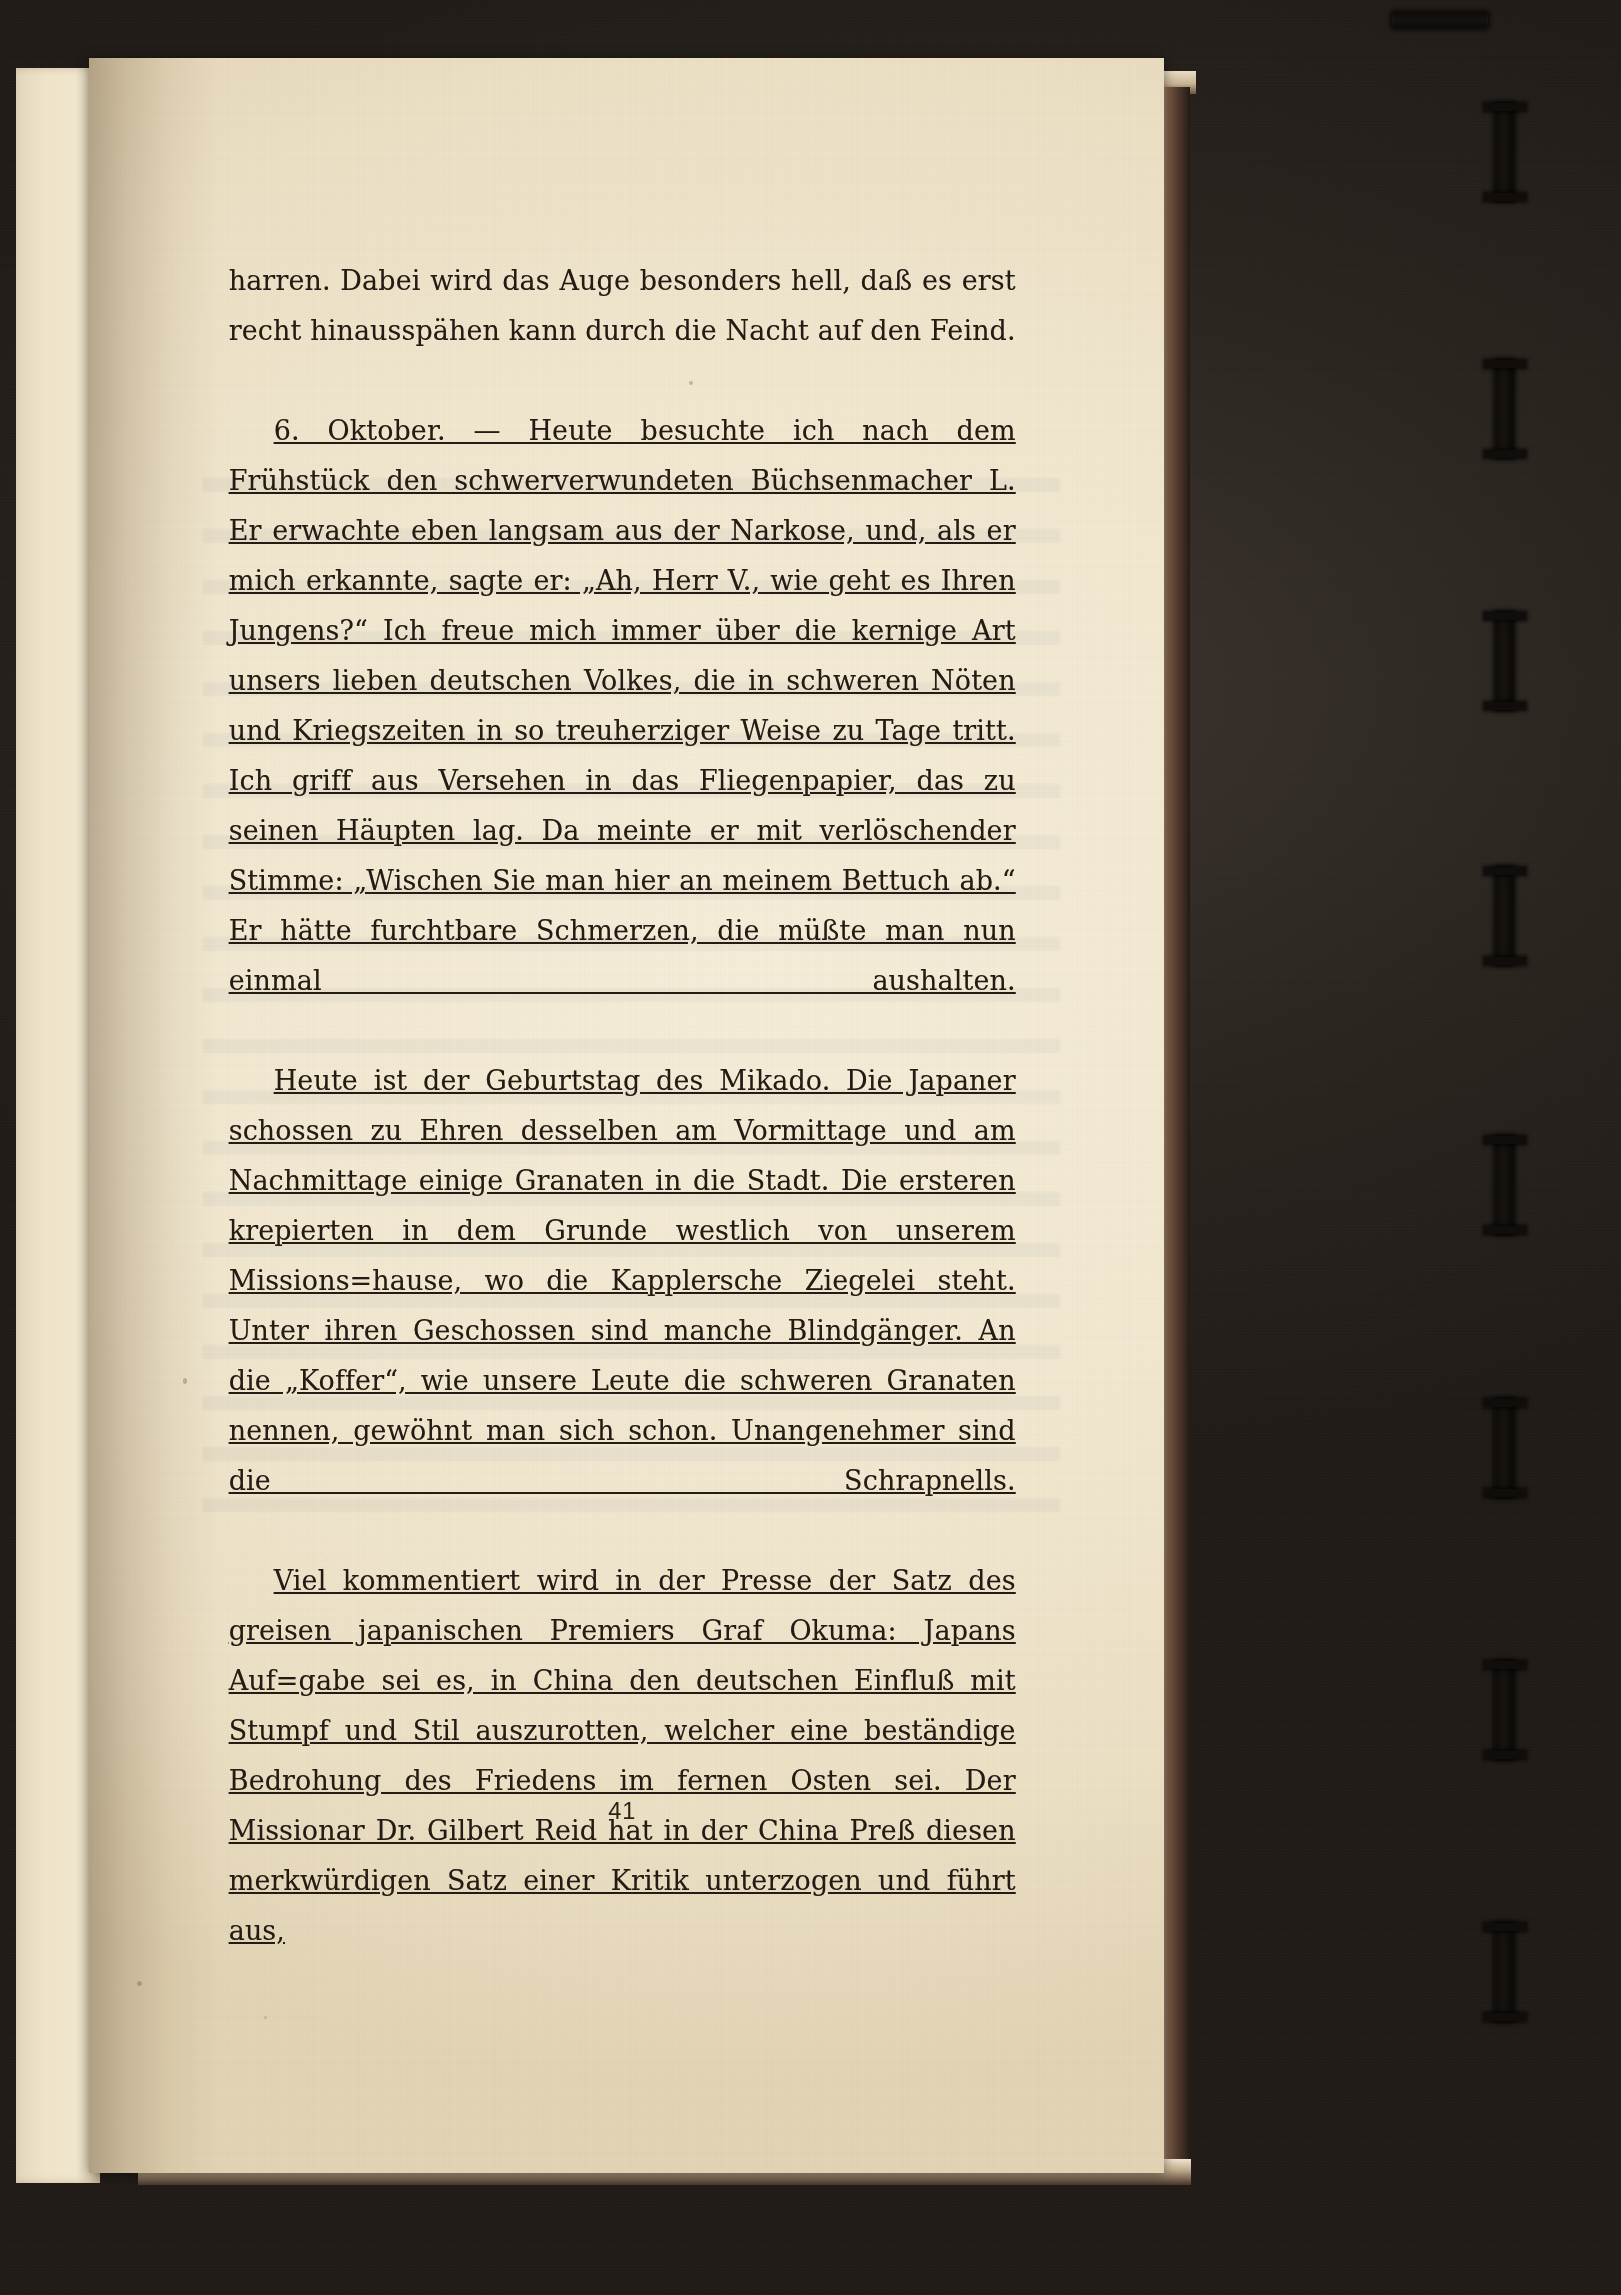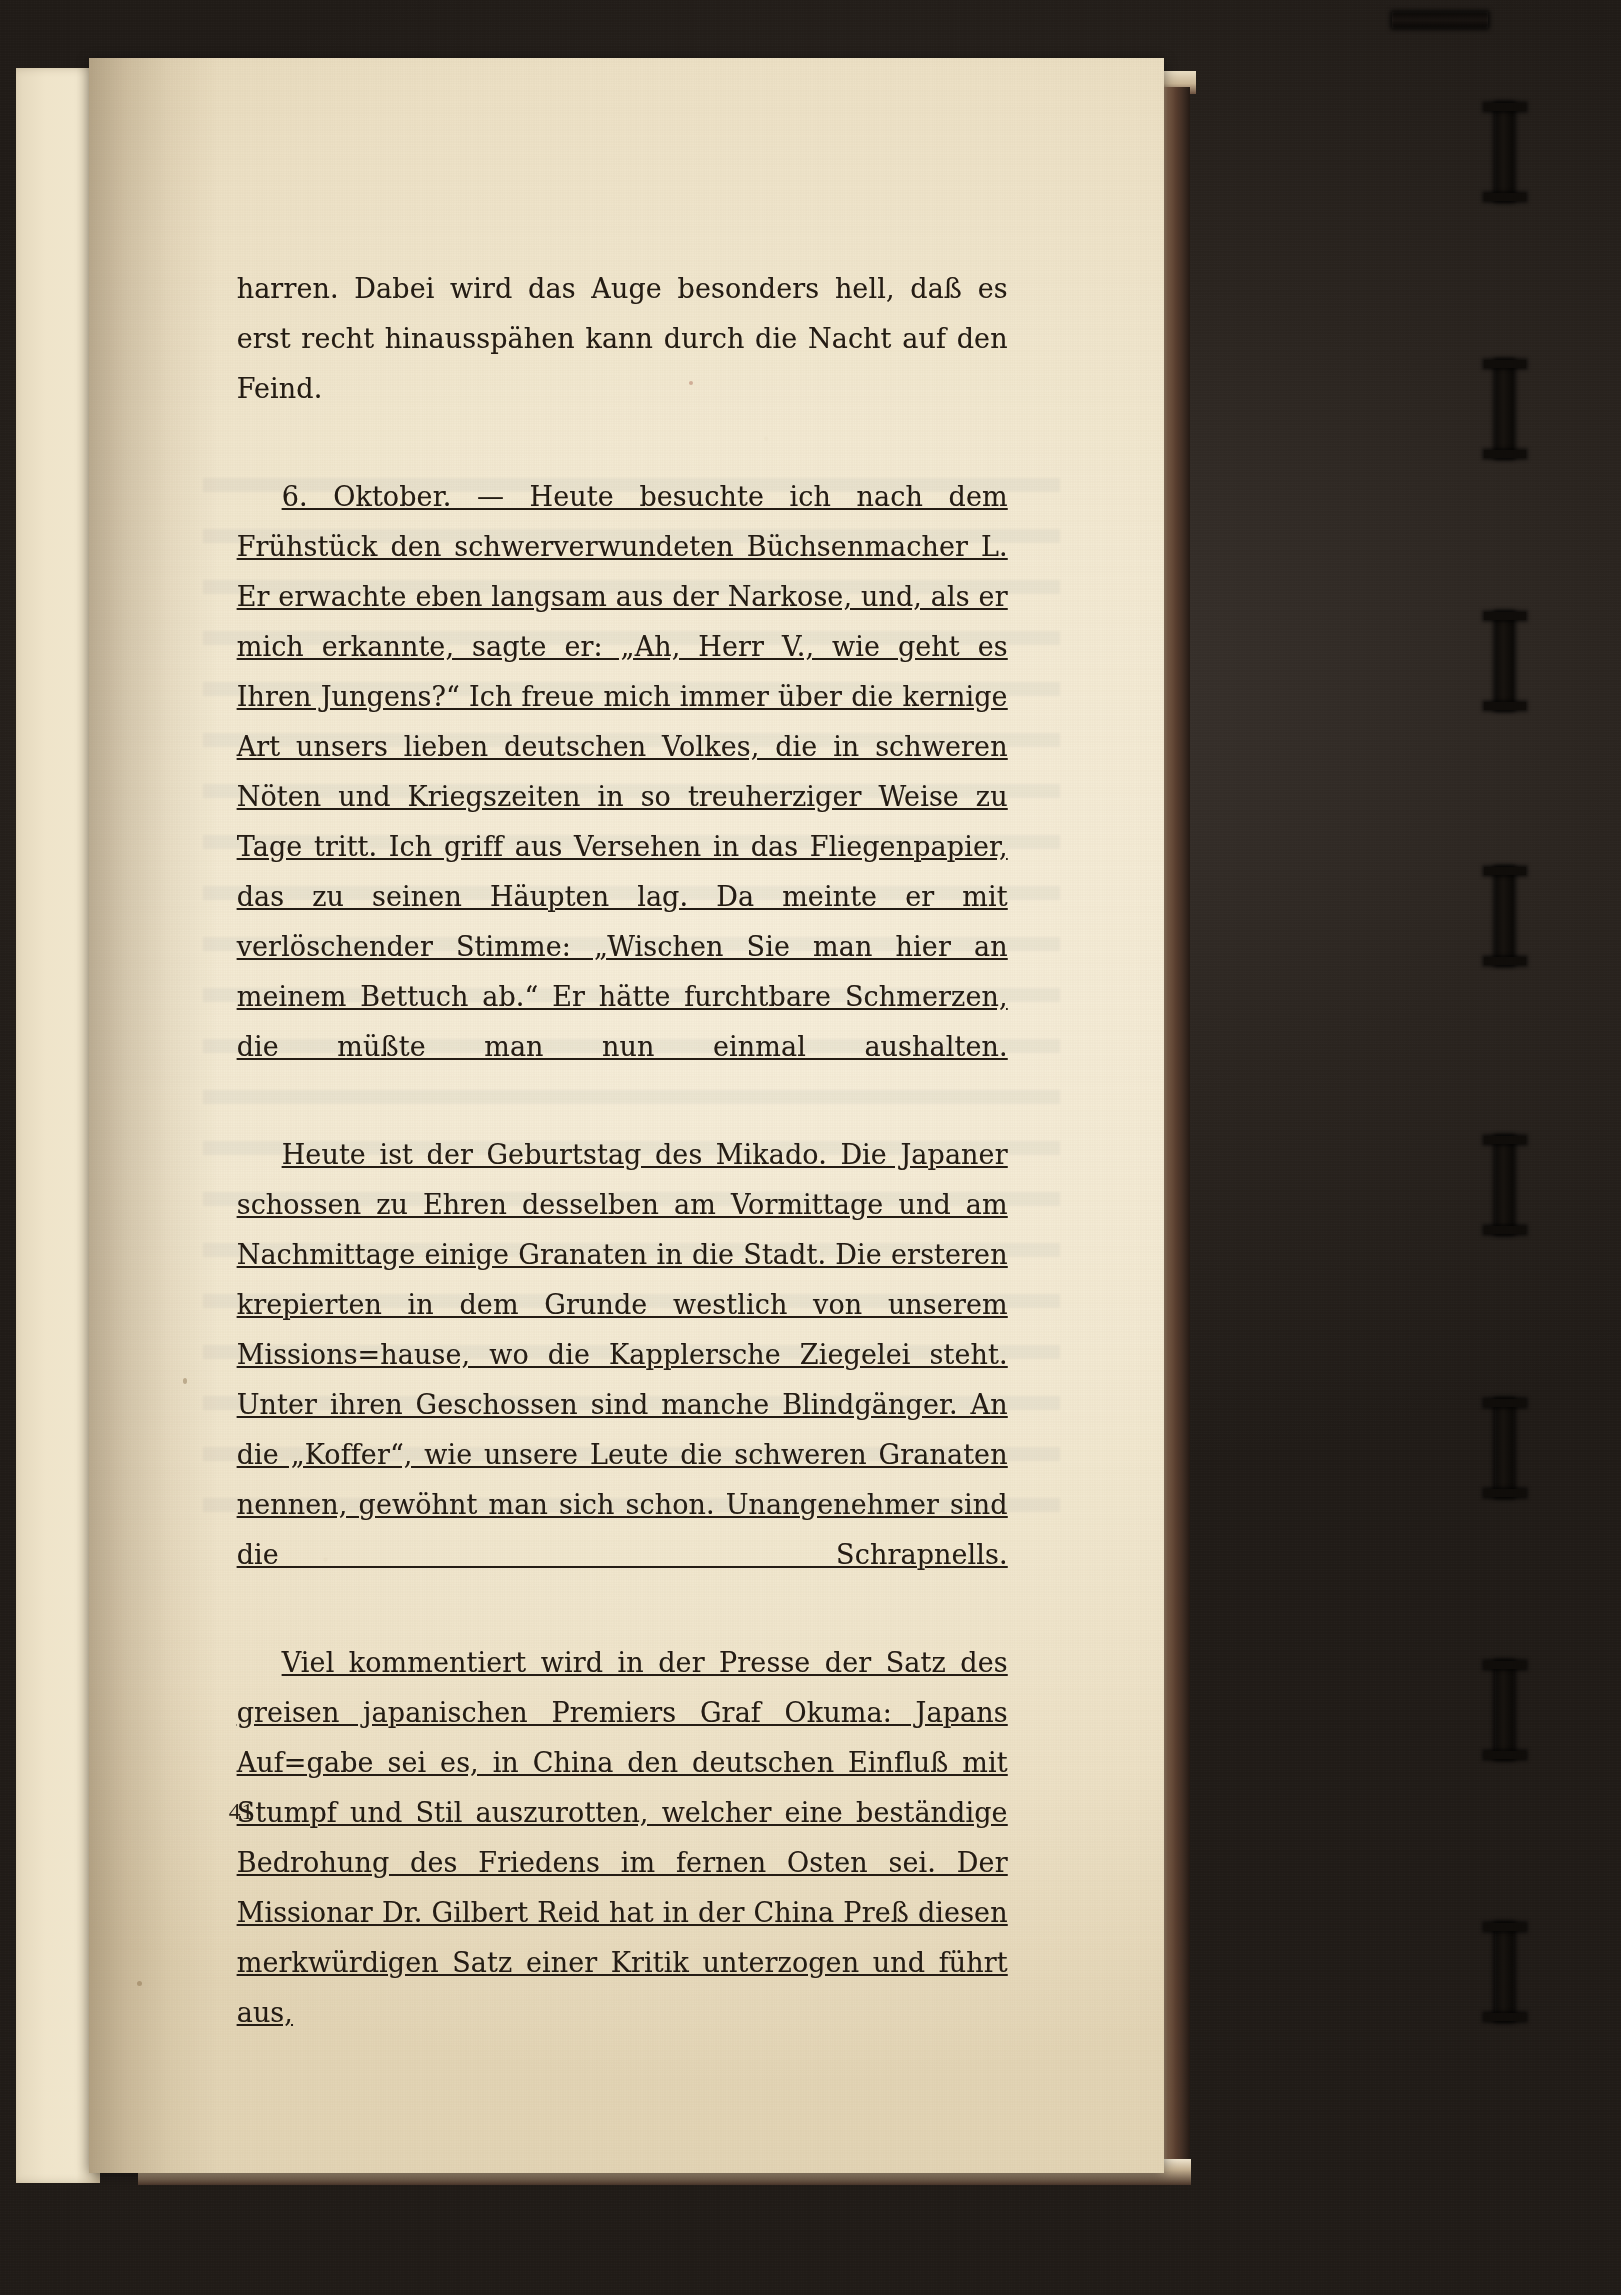--- a/index.html
+++ b/index.html
@@ -169,42 +169,42 @@
     color: #241c14;
     font-family: "DejaVu Serif", serif;
     font-size: 27px;
     line-height: 50px;
     text-align: justify;
     text-justify: inter-word;
     letter-spacing: 0.1px;
     font-synthesis: none;
   }
   .text-column p {
-    margin: 8px;
+    margin: 0;
     text-align: justify;
     text-shadow: 0 0 0.5px rgba(40,30,20,.35);
   }
   .text-column p.continued { text-indent: 0; }
   .text-column p.indented { text-indent: 45px; text-decoration: underline; }
 
   
   .text-column p::after {
     content: "";
     display: inline-block;
     width: 100%;
   }
   .text-column p.ragged-last::after { display: none; }
 
   .folio {
     position: absolute;
     left: 140px;
     top: 1740px;
     width: 787px;
-    text-align: left;
-    font-family: Liberation Serif, serif;
+    text-align: center;
+    font-family: Liberation Sans, sans-serif;
     font-size: 23.6px;
     color: #2c2318;
     letter-spacing: 0.9px;
   }
 
   
   .speck {
     position: absolute;
     border-radius: 50%;
     background: rgba(120,92,56,.38);

